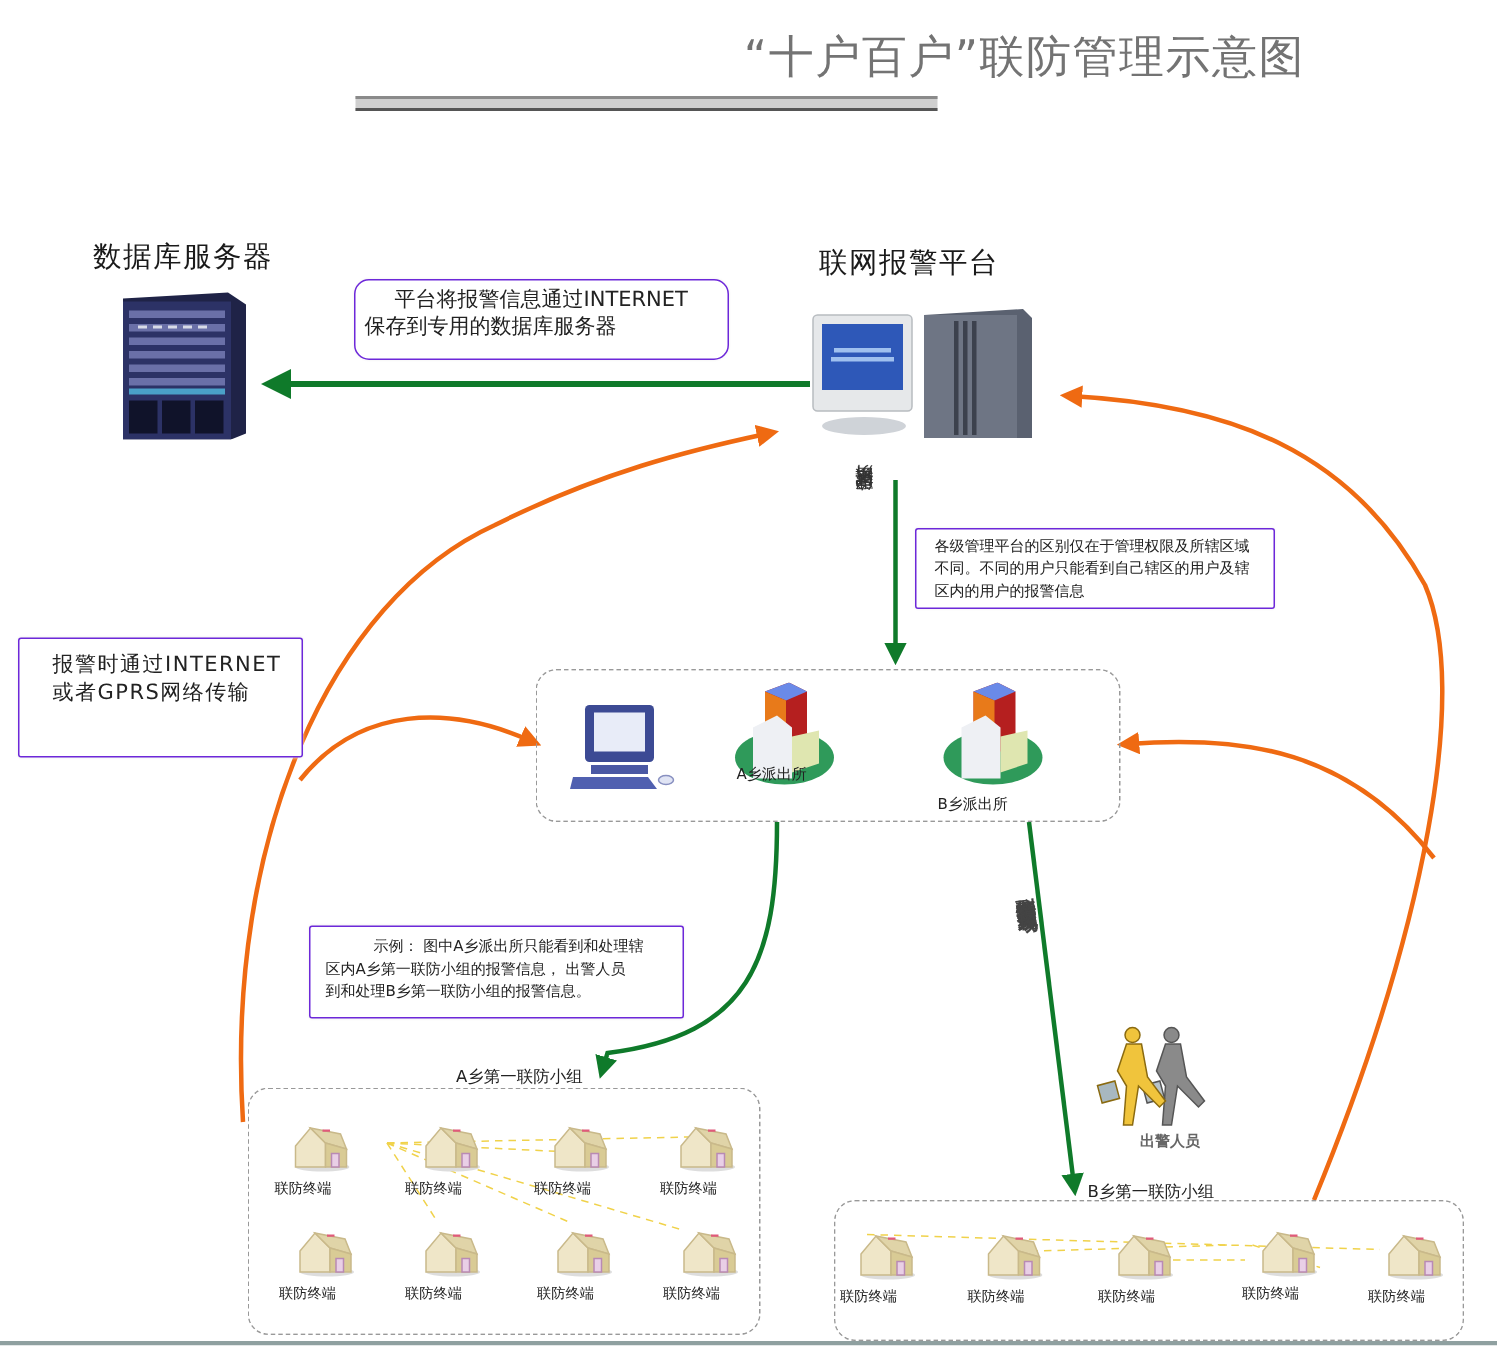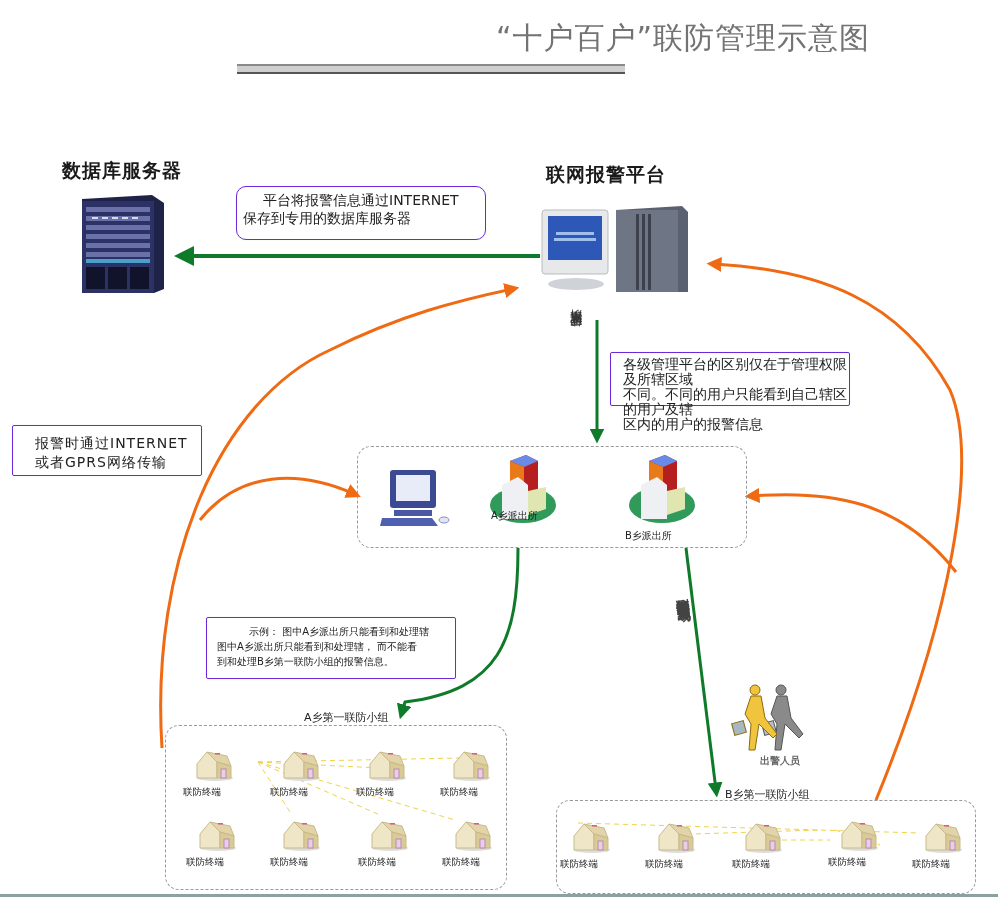--- a/index.html
+++ b/index.html
@@ -1,24 +1,24 @@
 <!DOCTYPE html>
 <html><head>
 <meta charset="utf-8">
 <style>
   html, body { margin:0; padding:0; background:#ffffff; }
   body { width:998px; height:897px; position:relative; overflow:hidden; font-family:"DejaVu Sans", sans-serif; }
   .abs { position:absolute; }
   .title { left:0; width:870px; top:18px; text-align:right; font-size:30px; color:#737373; letter-spacing:1px; font-family:"DejaVu Sans", sans-serif; }
   .title-rule { left:237px; top:64px; width:388px; height:6px; border-top:2px solid #8a8a8a; border-bottom:2px solid #555; background:#cfcfcf; }
-  .heading { font-weight:bold; font-size:19px; color:#1a1a1a; letter-spacing:1px;text-align:center; }
+  .heading { font-weight:normal; font-size:19px; color:#1a1a1a; letter-spacing:1px;text-align:center; }
   .note { background:#fff; border:1px solid #6d28d9; border-radius:10px; box-shadow:0 0 2px #eee; color:#222; }
   .note-a { left:236px; top:186px; width:250px; height:54px; font-size:14px; line-height:18px; padding:4px 0 0 6px; box-sizing:border-box; }
-  .note-b { left:12px; top:425px; width:190px; height:51px; font-size:14px; line-height:19px; padding:8px 0 0 22px; box-sizing:border-box; letter-spacing:1px; border-radius:2px; }
-  .note-c { left:610px; top:352px; width:240px; height:54px; font-size:14px; line-height:15px; padding:4px 0 0 12px; box-sizing:border-box; border-radius:2px; }
+  .note-b { left:12px; top:425px; width:190px; height:80px; font-size:14px; line-height:19px; padding:8px 0 0 22px; box-sizing:border-box; letter-spacing:1px; border-radius:2px; }
+  .note-c { left:610px; top:352px; width:240px; height:54px; font-size:10px; line-height:15px; padding:4px 0 0 12px; box-sizing:border-box; border-radius:2px; }
   .note-d { left:206px; top:617px; width:250px; height:62px; font-size:10px; line-height:15px; padding:6px 6px 0 10px; box-sizing:border-box; border-radius:2px; }
   .note-d .indent { padding-left:32px; }
   .group { border:1.5px dashed #999; border-radius:14px; }
   .vlabel { writing-mode:vertical-rl; font-size:12px; color:#333; letter-spacing:1px; }
   .small-label { font-size:10px; color:#222; }
   .terminal-label { font-size:9.5px; color:#222; text-align:left; width:60px; }
   .house { width:40px; height:34px; }
 </style>
 </head>
 <body>
@@ -121,21 +121,21 @@
 </div>
 
 <div class="abs note note-c">
   <div>各级管理平台的区别仅在于管理权限及所辖区域</div>
   <div>不同。不同的用户只能看到自己辖区的用户及辖</div>
   <div>区内的用户的报警信息</div>
 </div>
 
 <div class="abs note note-d">
   <div class="indent">示例：  图中A乡派出所只能看到和处理辖</div>
-  <div>图中A乡派出所只能看到和处理辖，  而不能看</div>
+  <div>区内A乡第一联防小组的报警信息，  出警人员</div>
   <div>到和处理B乡第一联防小组的报警信息。</div>
 </div>
 
 <div class="abs vlabel" style="left:568px;top:330px;transform:rotate(180deg);font-size:12px;">管理辖区派出所</div>
 <div class="abs vlabel" style="left:672px;top:588px;transform:rotate(-7deg);font-size:13px;font-weight:bold;color:#444;">接到警情出警赶到报警现场</div>
 
 <div class="abs group" style="left:357px;top:446px;width:388px;height:100px;"></div>
 <div class="abs" style="left:380px;top:468px;width:72px;height:62px;">
   <svg width="72" height="62">
     <rect x="10" y="2" width="46" height="38" rx="3" fill="#3c4a94"></rect>

